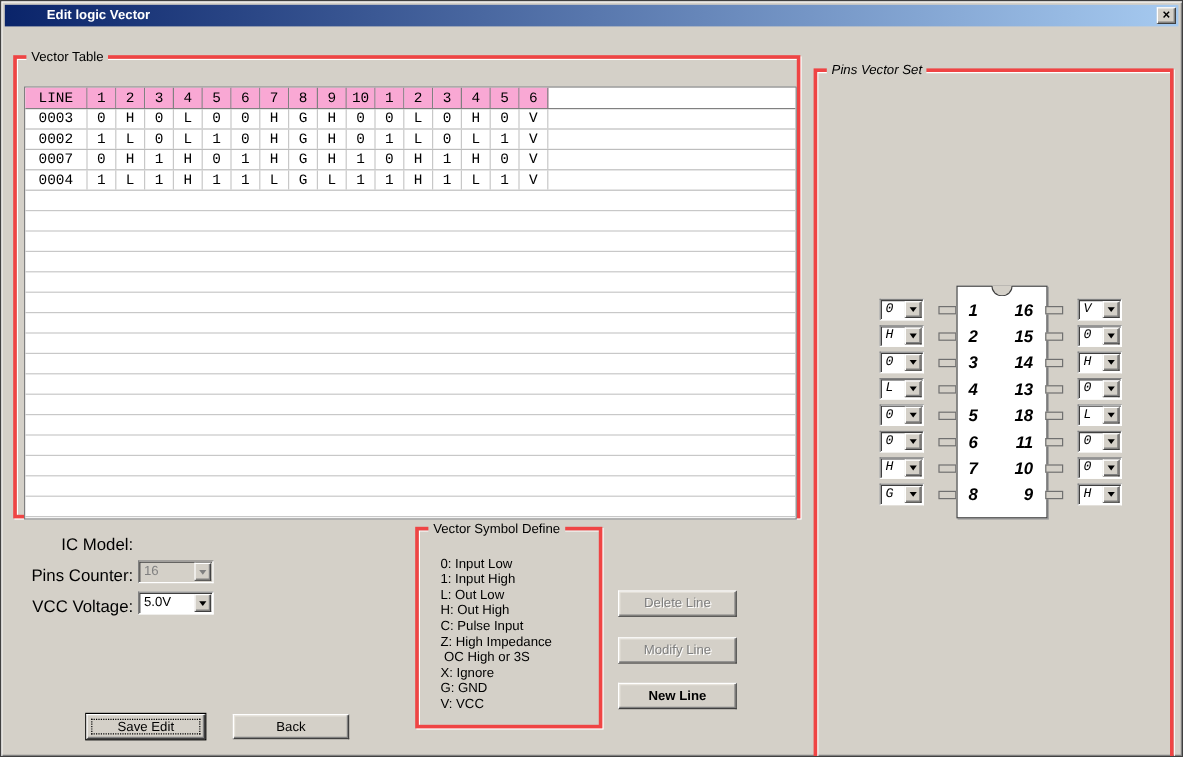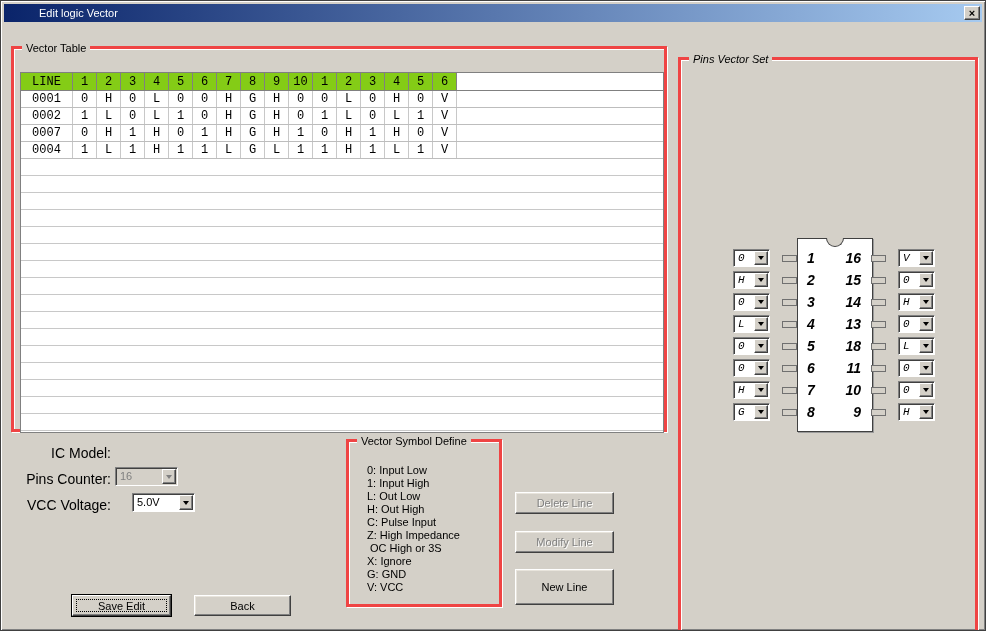--- a/index.html
+++ b/index.html
@@ -11,21 +11,21 @@
     background: #d4d0c8; border: 1px solid #404040;
     box-shadow: inset 1px 1px 0 #ffffff, inset -1px -1px 0 #808080;
   }
 
   
   .titlebar {
     position: absolute; left: 3px; top: 3px; right: 3px; height: 18px;
     background: linear-gradient(90deg, #0a246a, #a6caf0);
     display: flex; align-items: center; padding-left: 5px;
   }
-  .title-text { color: #ffffff; font-weight: normal; font-size: 11px; padding-left: 30px; }
+  .title-text { color: #ffffff; font-weight: bold; font-size: 11px; padding-left: 30px; }
   .close-btn {
     position: absolute; right: 2px; top: 2px; width: 16px; height: 14px;
     background: #d4d0c8; border: 1px solid; border-color: #ffffff #404040 #404040 #ffffff;
     box-shadow: inset -1px -1px 0 #808080;
     display: flex; align-items: center; justify-content: center;
     font-size: 11px; font-weight: bold; line-height: 10px; cursor: default;
     font-family: "Liberation Sans", sans-serif; padding: 0;
   }
 
   
@@ -43,21 +43,21 @@
   .grp-pins   { left: 677px; top: 44px;  width: 300px; height: 576px; font-style: italic; }
   .grp-symbol { left: 345px; top: 426px; width: 156px; height: 168px; }
 
   
   .table-wrap {
     position: absolute; left: 6px; top: 23px; width: 644px; height: 361px;
     background: #ffffff; border: 1px solid #808080; overflow: hidden;
   }
   .header-row { display: flex; height: 18px; border-bottom: 1px solid #808080; }
   .th {
-    width: 24px; height: 17px; background: #84cc16;
+    width: 24px; height: 17px; background: #f9a8d4;
     border-right: 1px solid #808080;
     display: flex; align-items: center; justify-content: center;
     font-family: "Liberation Mono", monospace; font-size: 12px;
   }
   .tr { display: flex; height: 17px; border-bottom: 1px solid #bdbdbd; }
   .td {
     width: 24px; border-right: 1px solid #c8c8c8;
     display: flex; align-items: center; justify-content: center;
     font-family: "Liberation Mono", monospace; font-size: 12px; color: #000;
   }
@@ -119,39 +119,39 @@
     display: flex; align-items: center; padding-left: 4px;
   }
   .textfield .val { color: #808080; font-size: 11px; }
 
   .form-label { position: absolute; width: 90px; text-align: right; font-size: 14px; }
   .lbl-ic   { left: 20px; top: 444px; }
   .fld-ic   { left: 114px; top: 440px; width: 139px; height: 19px; }
   .lbl-pins { left: 20px; top: 470px; }
   .cmb-pins { position: absolute; left: 114px; top: 466px; width: 63px; height: 19px; }
   .lbl-vcc  { left: 20px; top: 496px; }
-  .cmb-vcc  { position: absolute; left: 114px; top: 492px; width: 63px; height: 19px; margin-left: 17px; }
+  .cmb-vcc  { position: absolute; left: 114px; top: 492px; width: 63px; height: 19px; }
   .cmb-pins .combo-val, .cmb-vcc .combo-val { font-family: "Liberation Sans", sans-serif; }
 
   
   .sym-list { position: absolute; left: 18px; top: 22px; }
   .sym-line { white-space: pre; font-size: 11px; line-height: 13px; }
 
   
   .btn {
     position: absolute; background: #d4d0c8;
     border: 1px solid; border-color: #ffffff #404040 #404040 #ffffff;
     box-shadow: inset -1px -1px 0 #808080, inset 1px 1px 0 #e8e4dc;
     font-family: "Liberation Sans", sans-serif; font-size: 11px; color: #000;
     display: flex; align-items: center; justify-content: center; cursor: default; padding: 0;
   }
   .btn.disabled { color: #808080; text-shadow: 1px 1px 0 #ffffff; }
   .btn-delete { left: 514px; top: 491px; width: 99px; height: 22px; }
   .btn-modify { left: 514px; top: 530px; width: 99px; height: 22px; }
-  .btn-new    { left: 514px; top: 568px; width: 99px; height: 36px; }
+  .btn-new    { left: 514px; top: 568px; width: 99px; height: 22px; font-weight: bold; }
   .btn-save   { left: 71px;  top: 594px; width: 99px; height: 21px; box-shadow: 0 0 0 1px #000, inset -1px -1px 0 #808080; }
   .btn-save::after {
     content: ""; position: absolute; left: 3px; top: 3px; right: 3px; bottom: 3px;
     border: 1px dotted #000;
   }
   .btn-back   { left: 193px; top: 594px; width: 97px; height: 21px; }
 </style>
 </head>
 <body>
 
@@ -181,21 +181,21 @@
           <div class="th">10</div>
           <div class="th">1</div>
           <div class="th">2</div>
           <div class="th">3</div>
           <div class="th">4</div>
           <div class="th">5</div>
           <div class="th">6</div>
         </div>
       <div class="table-body">
           <div class="tr">
-            <div class="td line-col">0001</div>
+            <div class="td line-col">0003</div>
             <div class="td">0</div>
             <div class="td">H</div>
             <div class="td">0</div>
             <div class="td">L</div>
             <div class="td">0</div>
             <div class="td">0</div>
             <div class="td">H</div>
             <div class="td">G</div>
             <div class="td">H</div>
             <div class="td">0</div>

